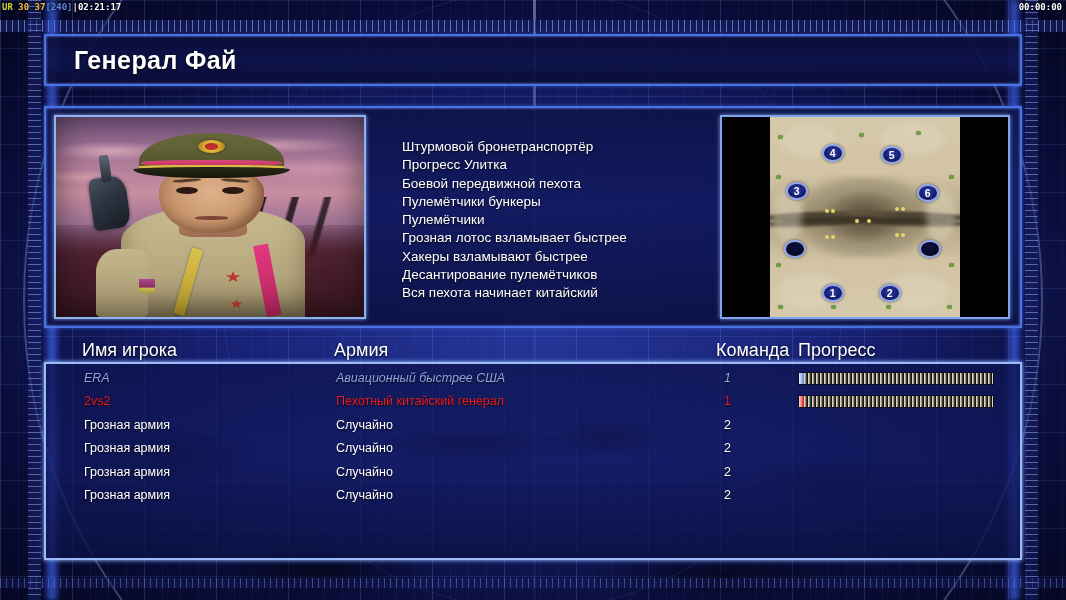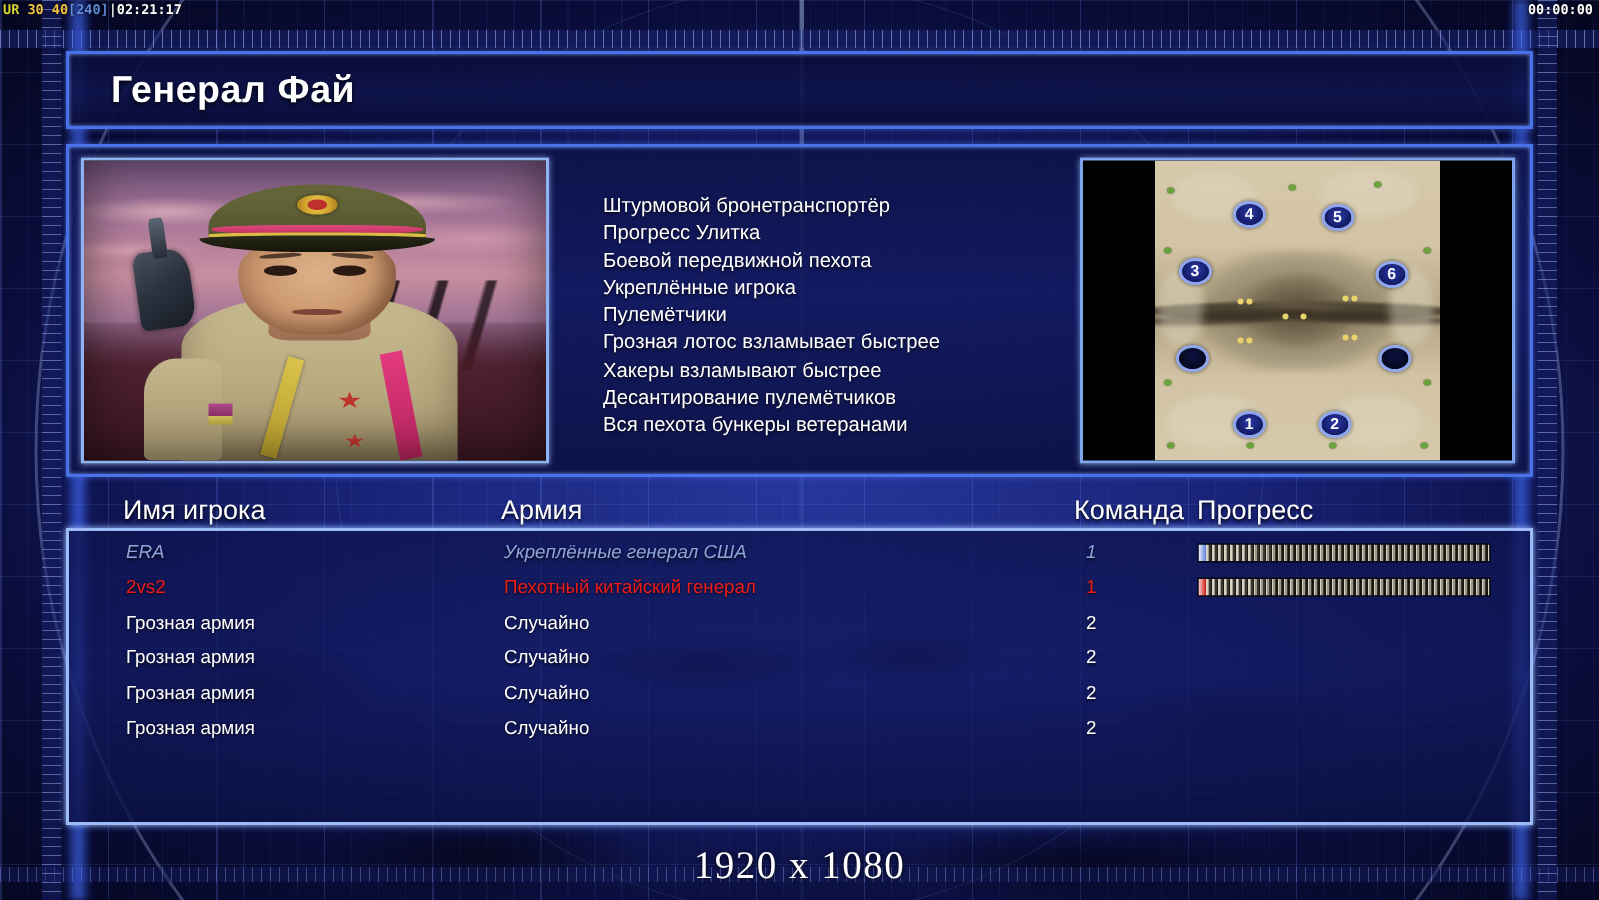--- a/index.html
+++ b/index.html
@@ -157,21 +157,21 @@
   #title-text {
     color: #ffffff;
     font-size: 25px;
     font-weight: bold;
     letter-spacing: 0.4px;
     text-shadow: 0 1px 3px rgba(0,0,0,0.9);
   }
 
   
   #info-panel {
-    margin-top: 10px;
+    margin-top: 20px;
     height: 222px;
     display: flex;
     align-items: center;
     padding: 8px;
   }
 
   #portrait-wrap {
     width: 312px; height: 204px;
     border: 2px solid #8fb2f2;
     box-shadow: 0 0 4px rgba(160,195,255,0.8);
@@ -491,21 +491,21 @@
   <div class="bg-circle2"></div>
   <div class="bg-vline"></div>
   <div class="ruler-top"></div>
   <div class="ruler-bot"></div>
   <div class="ruler-v left"></div>
   <div class="ruler-v right"></div>
   <div class="glowbar left"></div>
   <div class="glowbar right"></div>
 
   <div class="hud" id="hud-left">
-    <span class="s-ur">UR</span><span class="s-a"> </span><span class="s-b">30</span><span class="s-a"> </span><span class="s-b">40</span><span class="s-c">[240]</span><span class="s-a">|</span><span class="s-time">02:21:17</span>
+    <span class="s-ur">UR</span><span class="s-a"> </span><span class="s-b">30</span><span class="s-a"> </span><span class="s-b">37</span><span class="s-c">[240]</span><span class="s-a">|</span><span class="s-time">02:21:17</span>
   </div>
   <div class="hud" id="hud-right">00:00:00</div>
 
   <div id="frame">
 
     <div class="panel" id="title-bar">
       <div id="title-text">Генерал Фай</div>
     </div>
 
     <div class="panel" id="info-panel">
@@ -537,26 +537,26 @@
           <div class="p-star"></div>
           <div class="p-star p-star2"></div>
           <div class="p-vig"></div>
         </div>
       </div>
 
       <div id="abilities">
           <div class="ability">Штурмовой бронетранспортёр</div>
           <div class="ability">Прогресс Улитка</div>
           <div class="ability">Боевой передвижной пехота</div>
-          <div class="ability">Укреплённые игрока</div>
+          <div class="ability">Пулемётчики бункеры</div>
           <div class="ability">Пулемётчики</div>
           <div class="ability">Грозная лотос взламывает быстрее</div>
           <div class="ability">Хакеры взламывают быстрее</div>
           <div class="ability">Десантирование пулемётчиков</div>
-          <div class="ability">Вся пехота бункеры ветеранами</div>
+          <div class="ability">Вся пехота начинает китайский</div>
         </div>
 
       <div id="minimap-wrap">
         <div id="minimap">
           <div class="mm-center-dark"></div>
           <div class="mm-river"></div>
           <div class="mm-river2"></div>
           <div class="mm-river3"></div>
           <div class="mm-blob" style="left:6%;  top:4%;  width:30%; height:16%;"></div>
           <div class="mm-blob" style="left:58%; top:3%;  width:34%; height:16%;"></div>
@@ -601,21 +601,21 @@
     <div id="table-head">
       <span class="col-name">Имя игрока</span>
       <span class="col-army">Армия</span>
       <span class="col-team">Команда</span>
       <span class="col-prog">Прогресс</span>
     </div>
 
     <div class="panel" id="table-panel">
         <div class="row dim">
           <span class="cell c-name">ERA</span>
-          <span class="cell c-army">Укреплённые генерал США</span>
+          <span class="cell c-army">Авиационный быстрее США</span>
           <span class="cell c-team">1</span>
           <div class="progress p-blue">
             <div class="fill"></div>
             <div class="ticks"></div>
           </div>
         </div>
         <div class="row red">
           <span class="cell c-name">2vs2</span>
           <span class="cell c-army">Пехотный китайский генерал</span>
           <span class="cell c-team">1</span>
@@ -641,15 +641,14 @@
         </div>
         <div class="row">
           <span class="cell c-name">Грозная армия</span>
           <span class="cell c-army">Случайно</span>
           <span class="cell c-team">2</span>
         </div>
       </div>
 
   </div>
 
-  <div id="resolution">1920 x 1080</div>
 
 </div>
 
 </body></html>

